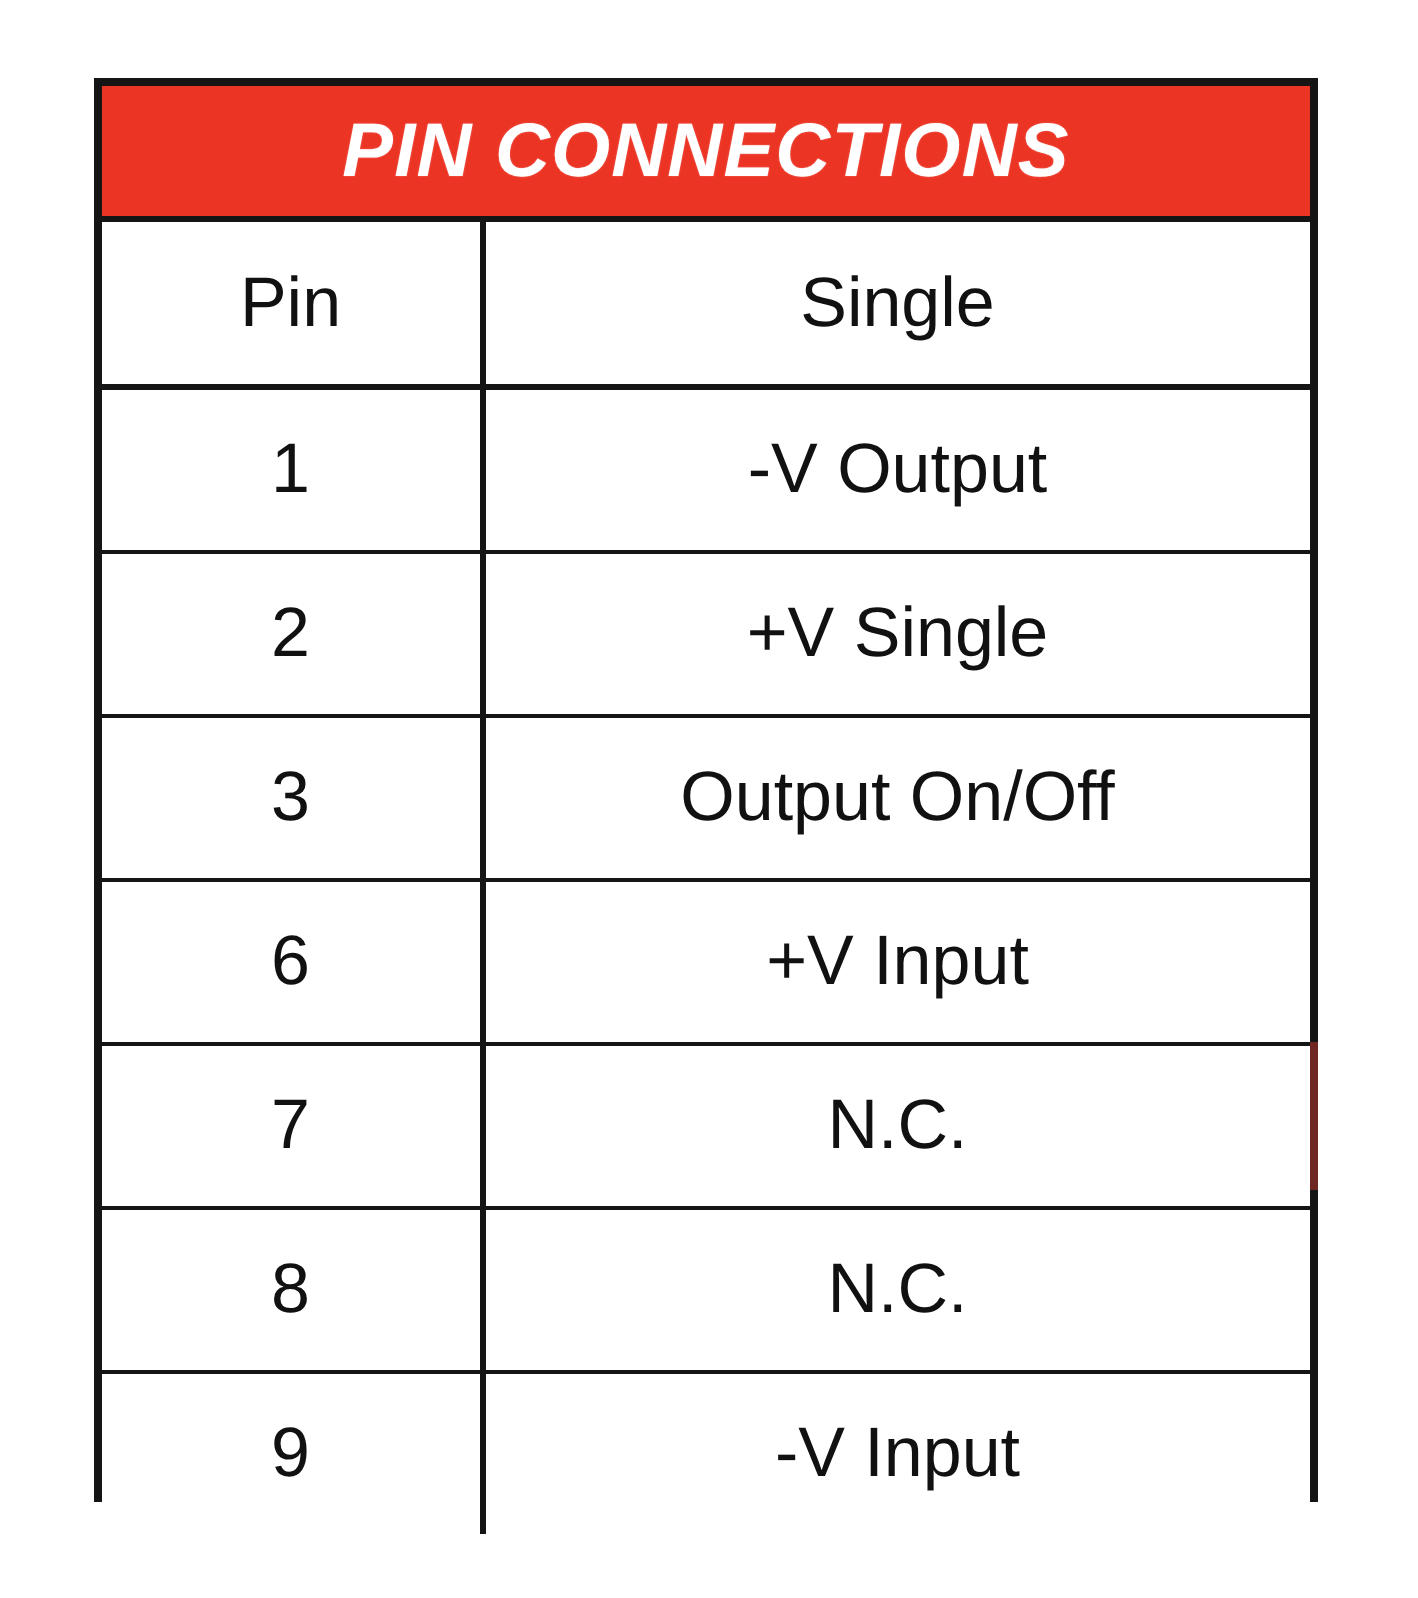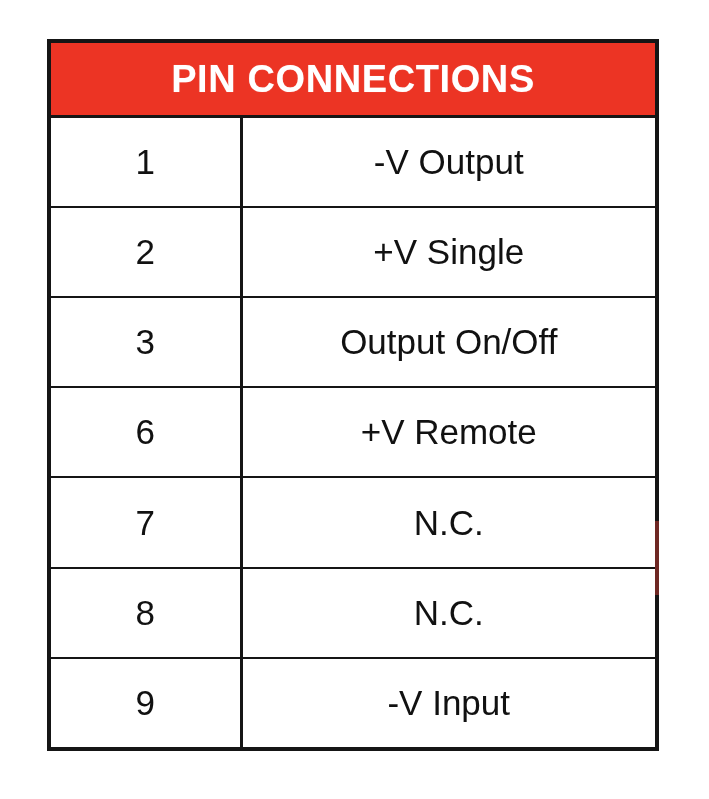--- a/index.html
+++ b/index.html
@@ -45,20 +45,21 @@
     vertical-align: middle;
   }
   .banner-title {
     display: block;
     color: #ffffff;
     font-size: 38px;
     font-weight: bold;
     letter-spacing: 0.6px;
     line-height: 1;
     text-shadow: 0 0 1px rgba(255,255,255,.35);
+    font-style: italic;
   }
 
   
   tr.col-head-row td {
     height: 81px;
     border: none;
     border-bottom: 3px solid #151515;
     text-align: center;
     vertical-align: middle;
     font-size: 35px;
@@ -114,39 +115,43 @@
       <col>
     </colgroup>
     <tbody>
 
       <tr class="banner-row">
         <td colspan="2">
           <span class="banner-title">PIN CONNECTIONS</span>
         </td>
       </tr>
 
+      <tr class="col-head-row">
+        <td class="pin-col">Pin</td>
+        <td>Single</td>
+      </tr>
 
       <tr class="data-row">
         <td class="pin-col">1</td>
         <td>-V Output</td>
       </tr>
 
       <tr class="data-row">
         <td class="pin-col">2</td>
         <td>+V Single</td>
       </tr>
 
       <tr class="data-row">
         <td class="pin-col">3</td>
         <td>Output On/Off</td>
       </tr>
 
       <tr class="data-row">
         <td class="pin-col">6</td>
-        <td>+V Remote</td>
+        <td>+V Input</td>
       </tr>
 
       <tr class="data-row">
         <td class="pin-col">7</td>
         <td>N.C.</td>
       </tr>
 
       <tr class="data-row">
         <td class="pin-col">8</td>
         <td>N.C.</td>

